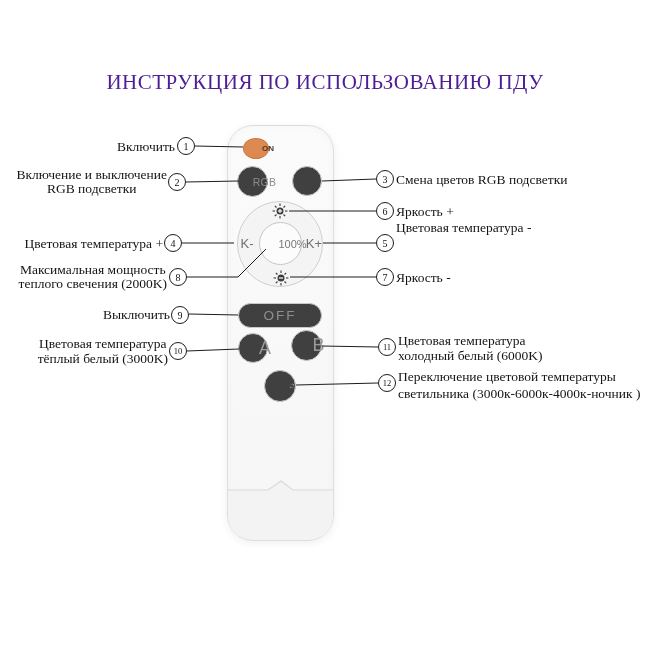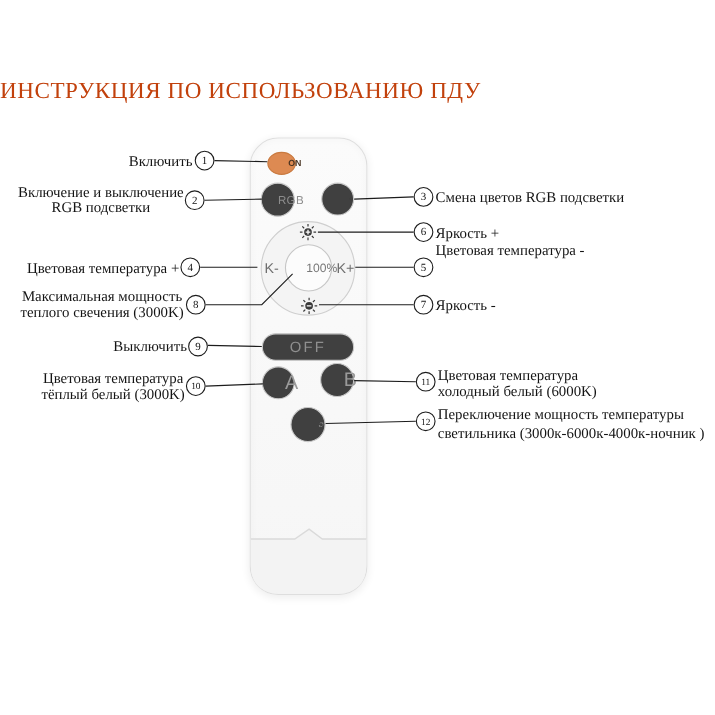--- a/index.html
+++ b/index.html
@@ -1,20 +1,20 @@
 <!DOCTYPE html>
 <html><head>
 <meta charset="utf-8">
 <style>
   html,body{margin:0;padding:0;}
   body{width:650px;height:650px;background:#ffffff;font-family:"Liberation Serif",serif;}
   #canvas{position:relative;width:650px;height:650px;background:#fff;overflow:hidden;}
 
-  .title{position:absolute;left:0;top:70px;width:650px;
-         font-size:21px;letter-spacing:.5px;color:#c2410c;}
+  .title{position:absolute;left:0;top:70px;width:650px;text-align:center;
+         font-size:21px;letter-spacing:.5px;color:#4c1d95;}
 
   
   .remote{position:absolute;left:227px;top:125px;width:107px;height:416px;
           background:linear-gradient(180deg,#fbfbfb,#f6f6f6);
           border:1px solid #dedede;border-radius:26px;
           box-shadow:0 2px 8px rgba(0,0,0,.07), inset 0 0 8px rgba(0,0,0,.03);
           z-index:1;box-sizing:border-box;}
   .remote-svg{position:absolute;left:227px;top:125px;z-index:1;}
 
   .btn{position:absolute;box-sizing:border-box;background:#404040;border:1px solid #c9c9c9;
@@ -154,34 +154,34 @@
   <div class="num two" style="left:378px;top:374px;">12</div>
 
   <div class="lbl left" style="right:475px;top:139px;">Включить</div>
   <div class="lbl left" style="right:487px;top:236px;">Цветовая температура +</div>
   <div class="lbl center" style="right:483px;top:168px;line-height:14px;">
     <div>Включение и выключение</div>
     <div>RGB подсветки</div>
   </div>
   <div class="lbl center" style="right:483px;top:263px;line-height:14px;">
     <div>Максимальная мощность</div>
-    <div>теплого свечения (3000K)</div>
+    <div>теплого свечения (2000K)</div>
   </div>
   <div class="lbl left" style="right:480px;top:307px;">Выключить</div>
   <div class="lbl center" style="right:482px;top:336px;">
     <div>Цветовая температура</div>
     <div>тёплый белый (3000K)</div>
   </div>
 
   <div class="lbl" style="left:396px;top:172px;">Смена цветов RGB подсветки</div>
   <div class="lbl" style="left:396px;top:204px;">Яркость +</div>
   <div class="lbl" style="left:396px;top:220px;">Цветовая температура -</div>
   <div class="lbl" style="left:396px;top:270px;">Яркость -</div>
   <div class="lbl" style="left:398px;top:333px;">
     <div>Цветовая температура</div>
     <div>холодный белый (6000K)</div>
   </div>
   <div class="lbl" style="left:398px;top:369px;line-height:16.5px;">
-    <div>Переключение мощность температуры</div>
+    <div>Переключение цветовой температуры</div>
     <div>светильника  (3000к-6000к-4000к-ночник )</div>
   </div>
 
 </div>
 
 </body></html>

